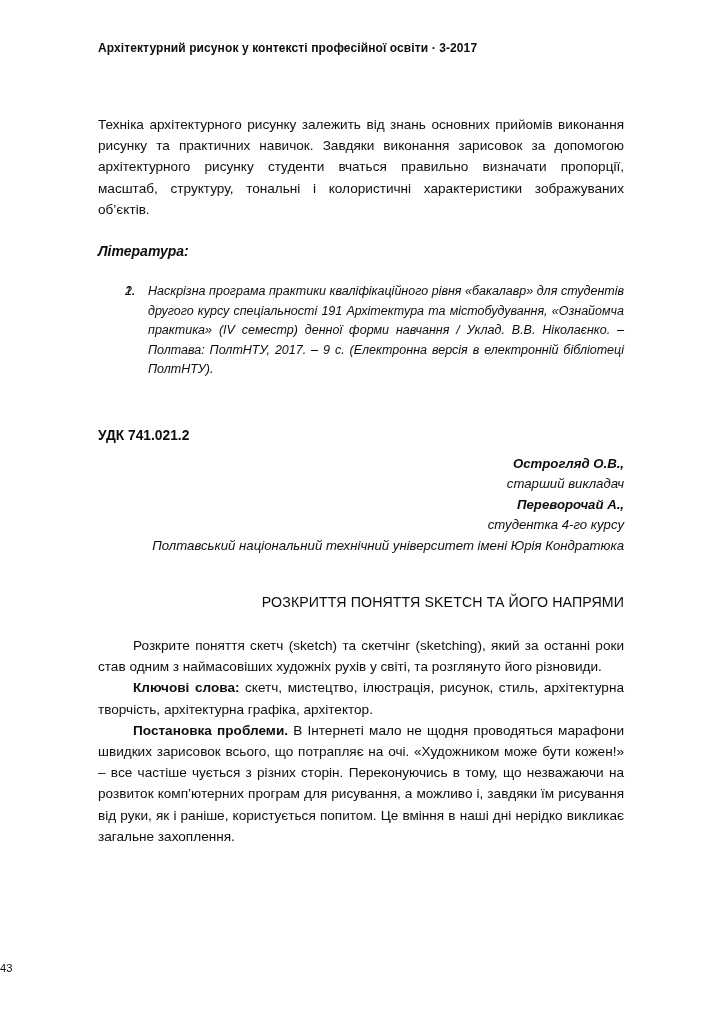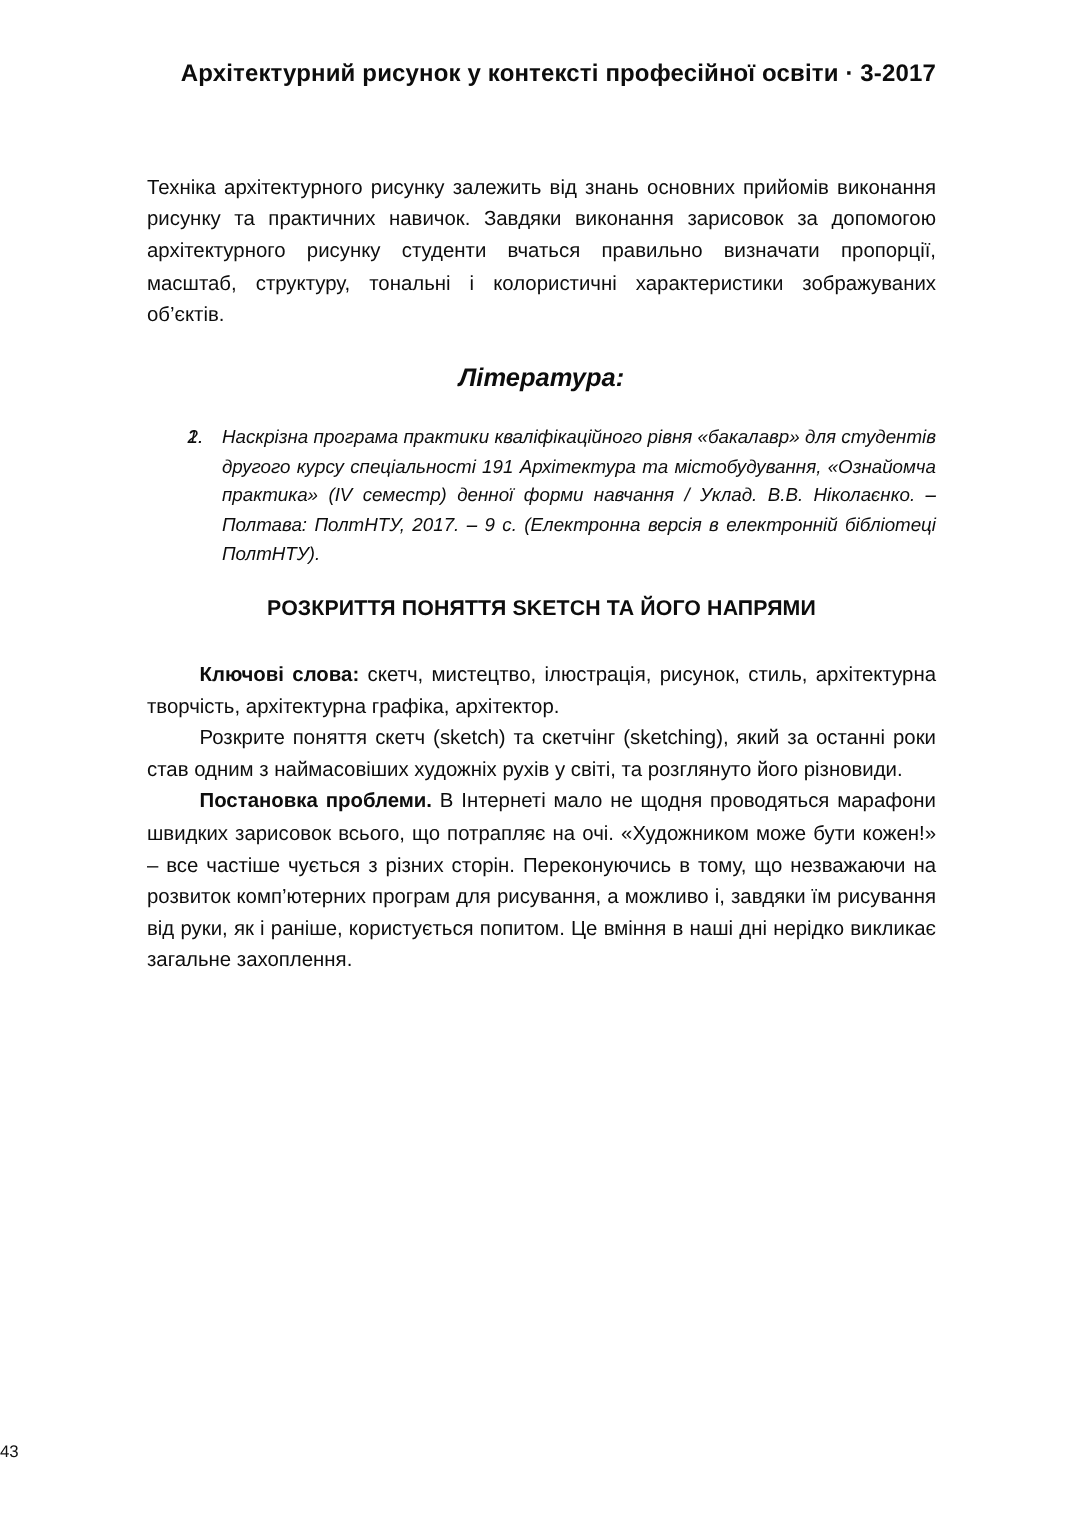--- a/index.html
+++ b/index.html
@@ -19,22 +19,22 @@
     overflow: hidden;
     box-sizing: border-box;
   }
 
   
   .running-header {
     position: absolute;
     top: 41px;
     left: 98px;
     width: 526px;
-    text-align: right;
-    font-size: 16px;
+    text-align: left;
+    font-size: 12px;
     font-weight: bold;
     letter-spacing: 0.1px;
     color: #0d0d0d;
     white-space: nowrap;
   }
 
   
   .column {
     position: absolute;
     left: 98px;
@@ -52,22 +52,21 @@
   }
   p.body.indent {
     text-indent: 35px;
   }
   p.body.noindent {
     text-indent: 0;
   }
 
   .lit-heading {
     margin: 21px 0 0 0;
-    text-align: center;
-    font-size: 17px;
+    font-size: 14px;
     font-style: italic;
     font-weight: bold;
     line-height: 21px;
   }
 
   ol.references {
     margin: 20px 0 0 0;
     padding: 0;
     list-style: none;
     font-size: 12.5px;
@@ -117,24 +116,24 @@
   }
   .authors .affiliation {
     font-weight: normal;
     font-style: italic;
     display: block;
     white-space: nowrap;
   }
 
   
   .article-title {
-    margin-top: 16px;
-    text-align: center;
+    margin-top: 36px;
+    text-align: right;
     font-size: 14.2px;
-    font-weight: bold;
+    font-weight: normal;
     line-height: 20px;
     letter-spacing: 0.1px;
   }
 
   .abstract-wrap {
     margin-top: 23px;
   }
   .run-bold {
     font-weight: bold;
   }
@@ -166,31 +165,42 @@
     <ol class="references">
       <li>
         <span class="num">1.</span>
       </li>
       <li>
         <span class="num">2.</span>
         <span>Наскрізна програма практики кваліфікаційного рівня «бакалавр» для студентів другого курсу спеціальності 191 Архітектура та містобудування, «Ознайомча практика» (IV семестр) денної форми навчання / Уклад. В.В. Ніколаєнко. – Полтава: ПолтНТУ, 2017. – 9 с. (Електронна версія в електронній бібліотеці ПолтНТУ).</span>
       </li>
     </ol>
 
+    <div class="udk-block">
+      <div class="udk">УДК 741.021.2</div>
+
+      <div class="authors">
+        <span class="name">Острогляд О.В.,</span>
+        <span class="role">старший викладач</span>
+        <span class="name">Переворочай А.,</span>
+        <span class="role">студентка 4-го курсу</span>
+        <span class="affiliation">Полтавський національний технічний університет імені Юрія Кондратюка</span>
+      </div>
+    </div>
 
     <div class="article-title">РОЗКРИТТЯ ПОНЯТТЯ SKETCH ТА ЙОГО НАПРЯМИ</div>
 
     <div class="abstract-wrap">
+
+      <p class="body indent">Розкрите поняття скетч (sketch) та скетчінг (sketching), який за останні роки став одним з наймасовіших художніх рухів у світі, та розглянуто його різновиди.</p>
 
       <p class="body indent">
         <span class="run-bold">Ключові слова:</span><span> скетч, мистецтво, ілюстрація, рисунок, стиль, архітектурна творчість, архітектурна графіка, архітектор.</span>
       </p>
 
-      <p class="body indent">Розкрите поняття скетч (sketch) та скетчінг (sketching), який за останні роки став одним з наймасовіших художніх рухів у світі, та розглянуто його різновиди.</p>
-
       <p class="body indent">
         <span class="run-bold">Постановка проблеми.</span><span> В Інтернеті мало не щодня проводяться марафони швидких зарисовок всього, що потрапляє на очі. «Художником може бути кожен!» – все частіше чується з різних сторін. Переконуючись в тому, що незважаючи на розвиток комп’ютерних програм для рисування, а можливо і, завдяки їм рисування від руки, як і раніше, користується попитом. Це вміння в наші дні нерідко викликає загальне захоплення.</span>
       </p>
 
     </div>
 
   </div>
 
   <div class="page-number">43</div>
 

